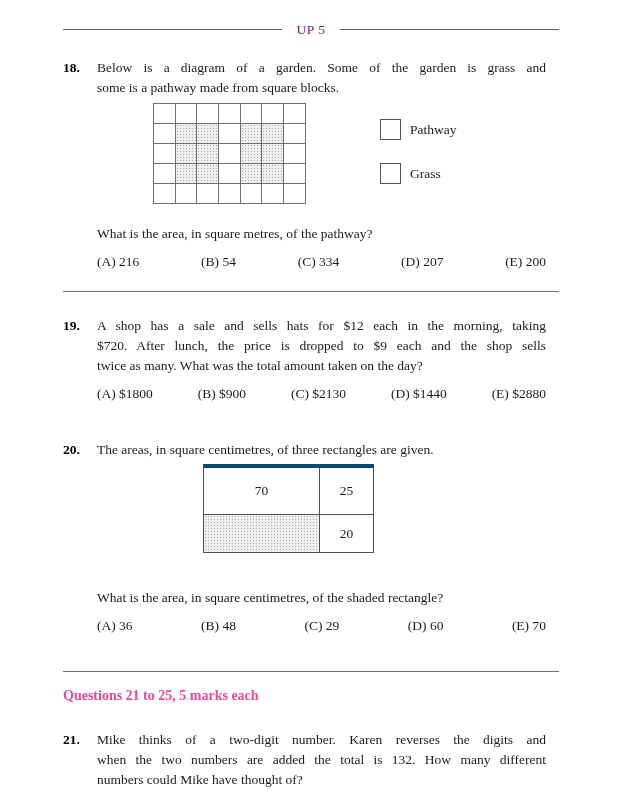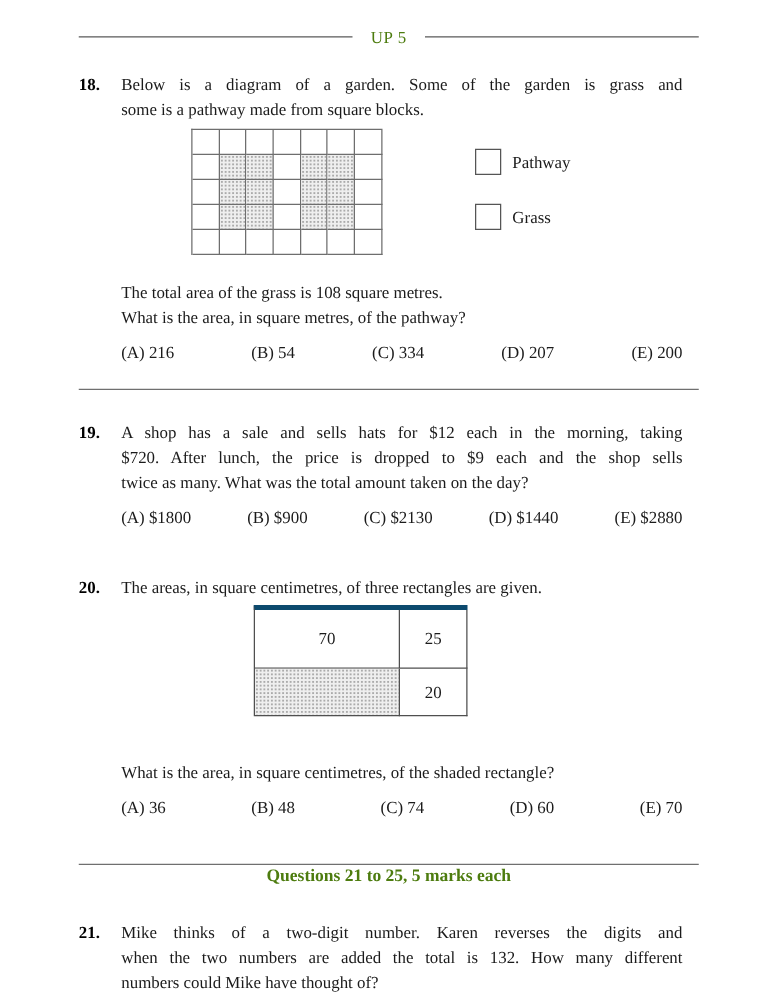--- a/index.html
+++ b/index.html
@@ -7,21 +7,21 @@
     width:622px; height:801px;
     font-family:"Liberation Serif", serif;
     color:#1b1b1b; font-size:13.5px;
     overflow:hidden;
   }
   .page { position:relative; width:622px; height:801px; padding:0 63px; box-sizing:border-box; overflow:hidden; }
 
   
   .header { display:flex; align-items:center; margin-top:21px; height:17px; }
   .hrule { flex:1; border-top:1px solid #5a5a5a; height:0; }
-  .htitle { color:#4d7c0f; padding:0 15px; font-size:13.5px; letter-spacing:.5px; }
+  .htitle { color:#701a75; padding:0 15px; font-size:13.5px; letter-spacing:.5px; }
 
   
   .q { display:flex; }
   .qnum { width:34px; flex:none; color:#000000; font-weight:bold; line-height:20px; }
   .qbody { flex:1; padding-right:13px; min-width:0; }
   .tline { line-height:20px; }
   .jline { text-align:justify; text-align-last:justify; }
 
   .opts { display:flex; justify-content:space-between; line-height:20px; margin-top:8px; }
 
@@ -56,22 +56,22 @@
     width:170px;
   }
   .rcell {
     border-right:1px solid #4f4f4f; border-bottom:1px solid #4f4f4f;
     box-sizing:border-box;
     display:flex; align-items:center; justify-content:center;
     font-size:13.5px;
   }
 
   .section-heading {
-    text-align:center; color:#4d7c0f; font-weight:bold;
-    line-height:20px; margin-top:0; font-size:14px;
+    color:#ec4899; font-weight:bold;
+    line-height:20px; margin-top:14px; font-size:14px;
   }
 
   
   .mt-q18   { margin-top:20px; }
   .mt-info  { margin-top:20px; }
   .mt-div1  { margin-top:19px; }
   .mt-q19   { margin-top:24px; }
   .mt-q20   { margin-top:36px; }
   .mt-q20q  { margin-top:35px; }
   .mt-div2  { margin-top:35px; }
@@ -142,21 +142,20 @@
       <div class="legend-row">
         <div class="swatch stipple"></div>
         <div>Grass</div>
       </div>
     </div>
   </div>
 
   <div class="q mt-info">
     <div class="qnum"></div>
     <div class="qbody">
-        <div class="tline">The total area of the grass is 108 square metres.</div>
         <div class="tline">What is the area, in square metres, of the pathway?</div>
       </div>
   </div>
 
   <div class="q">
     <div class="qnum"></div>
     <div class="qbody">
         <div class="opts">
           <span>(A) 216</span>
           <span>(B) 54</span>
@@ -211,21 +210,21 @@
         <div class="tline">What is the area, in square centimetres, of the shaded rectangle?</div>
       </div>
   </div>
 
   <div class="q">
     <div class="qnum"></div>
     <div class="qbody">
         <div class="opts">
           <span>(A) 36</span>
           <span>(B) 48</span>
-          <span>(C) 74</span>
+          <span>(C) 29</span>
           <span>(D) 60</span>
           <span>(E) 70</span>
         </div>
       </div>
   </div>
 
   <div class="divider mt-div2"></div>
 
   <div class="section-heading">Questions 21 to 25, 5 marks each</div>
 

